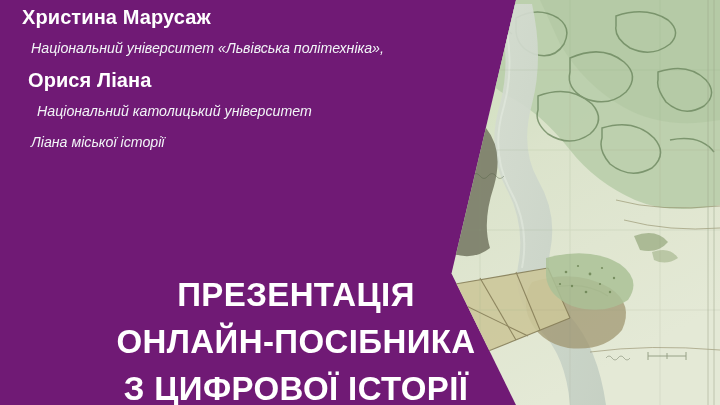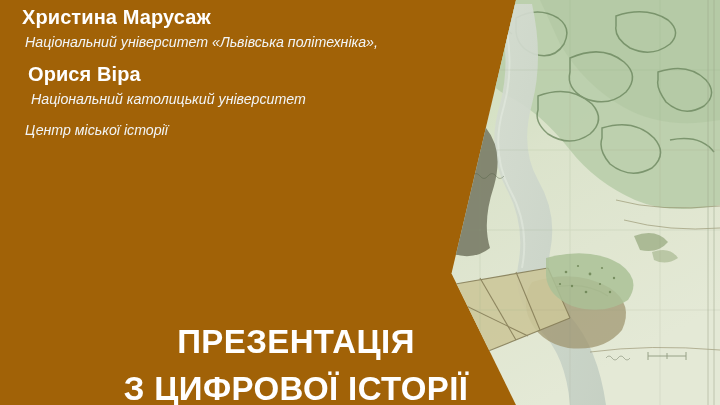--- a/index.html
+++ b/index.html
@@ -6,21 +6,21 @@
   html, body {
     margin: 0;
     padding: 0;
     background: #2c3e50;
   }
   #slide {
     position: relative;
     width: 720px;
     height: 405px;
     overflow: hidden;
-    background: #a16207;
+    background: #701a75;
     font-family: "Liberation Sans", sans-serif;
     -webkit-font-smoothing: antialiased;
   }
 
   
   #map-art {
     position: absolute;
     top: 0;
     right: 0;
     width: 300px;
@@ -46,21 +46,21 @@
     letter-spacing: 0.1px;
     line-height: 1.18;
     margin: 0 0 2px 0;
     white-space: nowrap;
   }
   .author-aff {
     color: #f2f5f7;
     font-size: 14.2px;
     font-style: italic;
     line-height: 1.32;
-    margin: 3px;
+    margin: 9px;
   }
 
   
   .slide-title {
     position: absolute;
     left: 0;
     right: 172px;
     bottom: -8px;
     text-align: center;
     color: #ffffff;
@@ -187,28 +187,29 @@
   </div>
 
   <div class="authors">
 
     <div class="author-block b1">
       <p class="author-name">Христина Марусаж</p>
       <p class="author-aff">Національний університет «Львівська політехніка»,</p>
     </div>
 
     <div class="author-block b2">
-      <p class="author-name">Орися Віра</p>
+      <p class="author-name">Орися Ліана</p>
       <p class="author-aff">Національний католицький університет</p>
     </div>
 
     <div class="author-block b3">
-      <p class="author-aff">Центр міської історії</p>
+      <p class="author-aff">Ліана міської історії</p>
     </div>
 
   </div>
 
   <h1 class="slide-title">
     <span class="tline">ПРЕЗЕНТАЦІЯ</span>
+    <span class="tline">ОНЛАЙН-ПОСІБНИКА</span>
     <span class="tline">З ЦИФРОВОЇ ІСТОРІЇ</span>
   </h1>
 
 </div>
 
 </body></html>

